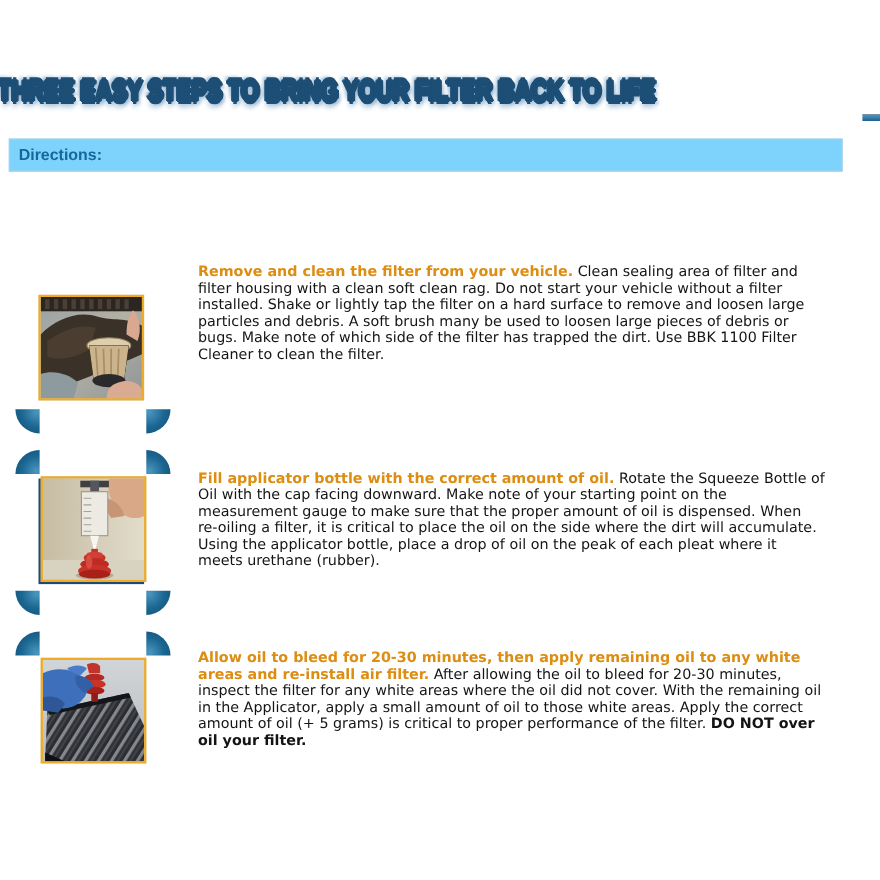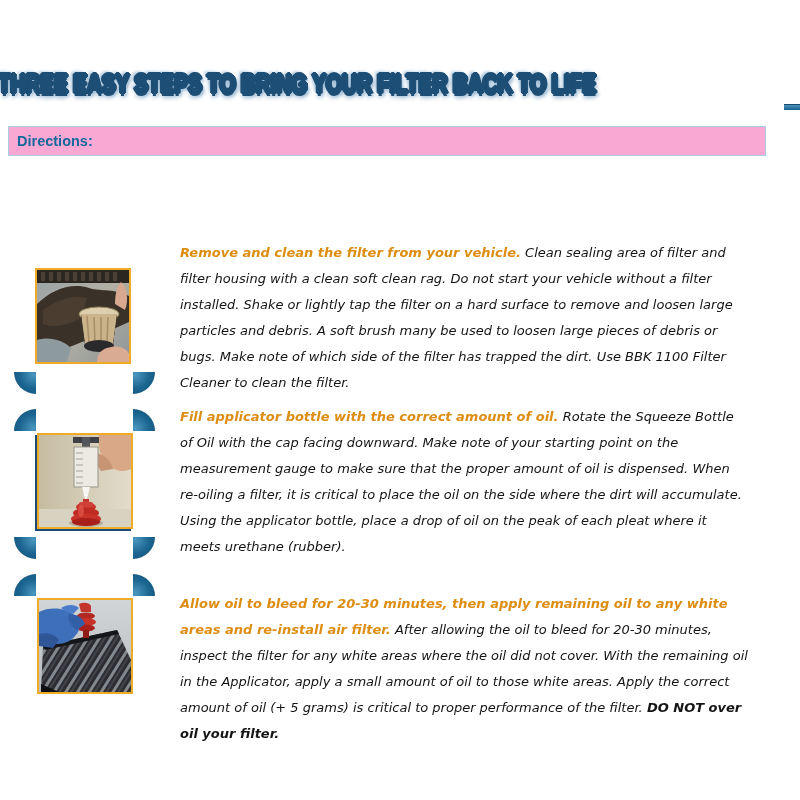--- a/index.html
+++ b/index.html
@@ -25,35 +25,35 @@
   }
   
   .edge-dash{
     position:absolute;left:784px;top:104px;width:16px;height:5px;
     background:linear-gradient(#4a94bd,#1c5f8d);
     border-top:1px solid #16496d;
   }
   
   .directions-bar{
     position:absolute;left:8px;top:126px;width:758px;height:30px;
-    background:#f9a8d4;border:1px solid #aacfe2;box-sizing:border-box;
+    background:#7dd3fc;border:1px solid #aacfe2;box-sizing:border-box;
     display:flex;align-items:center;
   }
   .directions-label{
     font-family:"Liberation Sans",sans-serif;
     font-weight:bold;font-size:14.5px;color:#14689c;padding-left:8px;
   }
   
   .step-text{
     position:absolute;left:180px;width:570px;
-    font-size:13px;line-height:26px;color:#141414;font-style:italic;
+    font-size:13px;line-height:15px;color:#141414;
   }
   .step-text .lead{font-weight:bold;color:#dd8d11;}
   .step-text .tail{font-weight:bold;color:#141414;}
-  .t1{top:240px;} .t2{top:404px;} .t3{top:591px;}
+  .t1{top:240px;} .t2{top:428px;} .t3{top:591px;}
   
   .photo{
     position:absolute;width:92px;height:92px;
     border:2px solid #efab25;background:#cfc9ba;
   }
   .p1{left:35px;top:268px;}
   .p2{left:37px;top:433px;box-shadow:-2px 2px 0 #1d4a72;}
   .p3{left:37px;top:598px;}
   .photo svg{display:block;width:92px;height:92px;}
   

